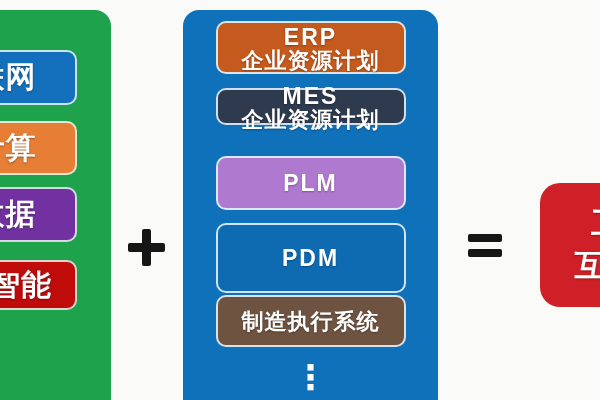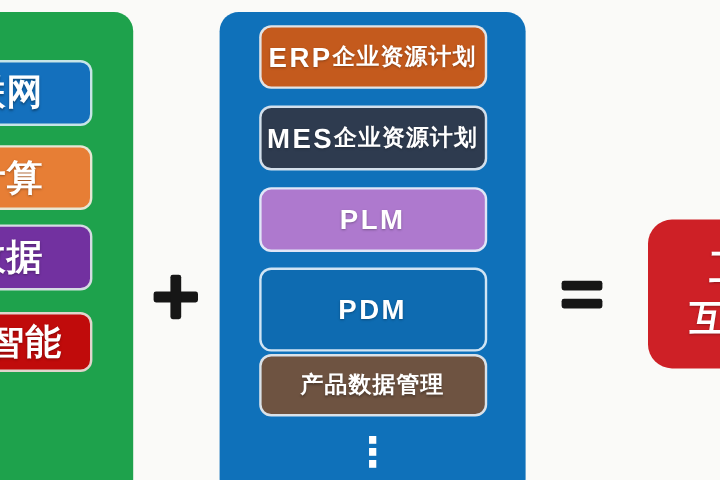--- a/index.html
+++ b/index.html
@@ -30,33 +30,33 @@
     color:#fff;font-weight:bold;font-size:30px;letter-spacing:1px;
     padding-right:20px;white-space:nowrap;
     text-shadow:0 1px 2px rgba(0,0,0,.35);
   }
 
   
   .mid-items{position:absolute;inset:0;}
   .mid-box{
     position:absolute;left:50%;transform:translateX(-50%);width:190px;
     border-radius:10px;border:2px solid rgba(230,242,252,.9);box-sizing:border-box;
-    display:flex;flex-direction:row;align-items:center;justify-content:center;
+    display:flex;flex-direction:column;align-items:center;justify-content:center;
   }
   .mid-items .mid-box:nth-child(1){top:11px;height:53px;}
-  .mid-items .mid-box:nth-child(2){top:78px;height:54px;text-align:center;}
+  .mid-items .mid-box:nth-child(2){top:78px;height:37px;text-align:center;}
   .mid-items .mid-box:nth-child(3){top:146px;height:54px;}
   .mid-items .mid-box:nth-child(4){top:213px;height:70px;}
   .mid-items .mid-box:nth-child(5){top:285px;height:52px;}
   .mid-acronym{
     color:#fff;font-weight:bold;font-size:23px;letter-spacing:2px;line-height:26px;
     text-shadow:0 1px 2px rgba(0,0,0,.3);
   }
   .mid-name{
-    color:#fff;font-weight:bold;font-size:19px;letter-spacing:1px;line-height:21px;
+    color:#fff;font-weight:bold;font-size:22px;letter-spacing:1px;line-height:21px;
     white-space:nowrap;text-shadow:0 1px 2px rgba(0,0,0,.3);
   }
   .ellipsis{
     position:absolute;left:0;top:348px;width:100%;text-align:center;
     color:#fff;font-weight:bold;font-size:34px;line-height:38px;
   }
 
   
   .op{position:absolute;}
   .op .bar{position:absolute;background:#161616;border-radius:2px;}
@@ -123,21 +123,21 @@
 
   <div class="mid-box" style="background: rgb(174, 121, 206); gap: 28px;">
     <div class="mid-acronym">PLM</div>
   </div>
 
   <div class="mid-box" style="background: rgb(14, 107, 177);">
     <div class="mid-acronym">PDM</div>
   </div>
 
   <div class="mid-box" style="background: rgb(110, 83, 65);">
-    <div class="mid-name">产品数据管理</div>
+    <div class="mid-name">制造执行系统</div>
   </div>
 </div>
     <div class="ellipsis">⋮</div>
   </section>
 
   <div class="op equals">
     <i class="bar t"></i>
     <i class="bar b"></i>
   </div>
 

